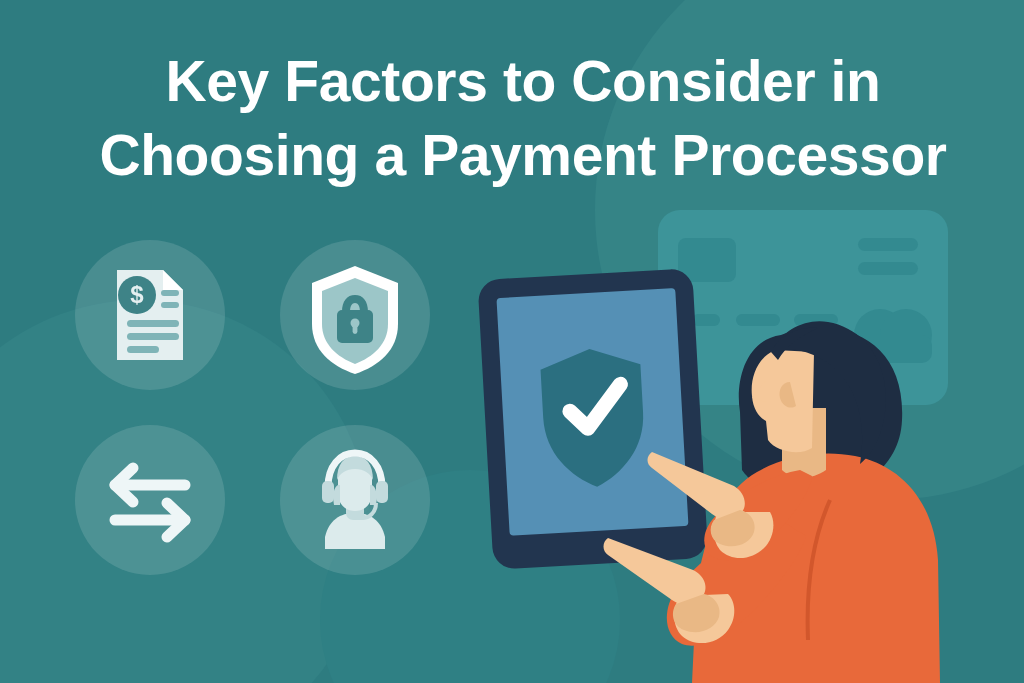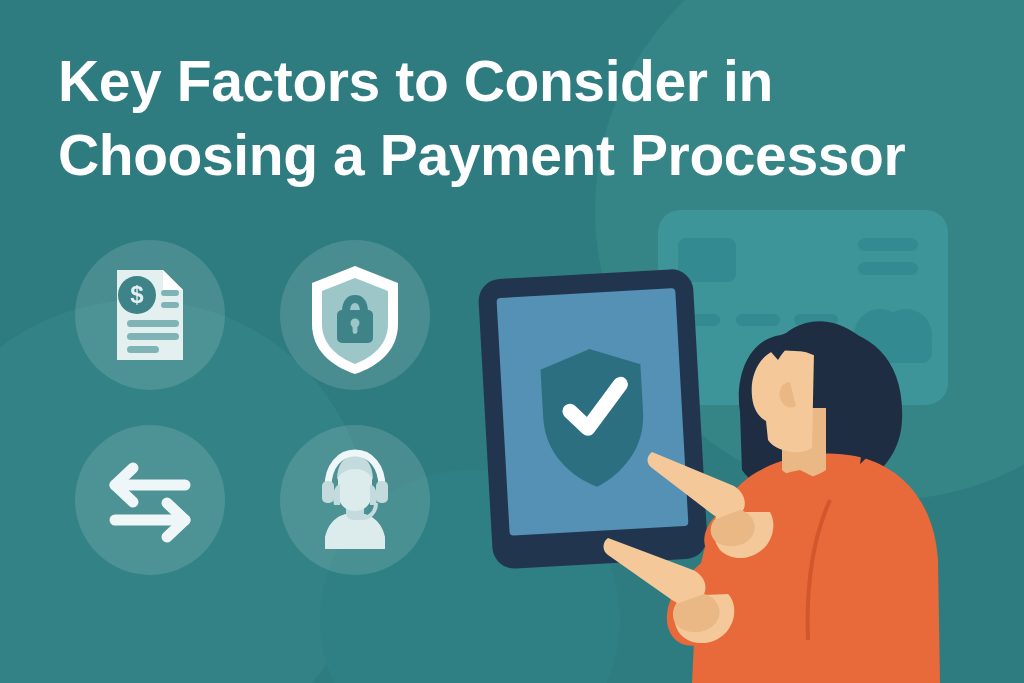--- a/index.html
+++ b/index.html
@@ -7,20 +7,21 @@
     padding: 0;
     background: #ffffff;
   }
   #canvas {
     position: relative;
     width: 1024px;
     height: 683px;
     overflow: hidden;
     font-family: "Liberation Sans", sans-serif;
     background: #b91c1c;
+    text-align: center;
   }
   #bg-svg, #art-svg {
     position: absolute;
     left: 0;
     top: 0;
     width: 1024px;
     height: 683px;
     display: block;
   }
   #headline {

